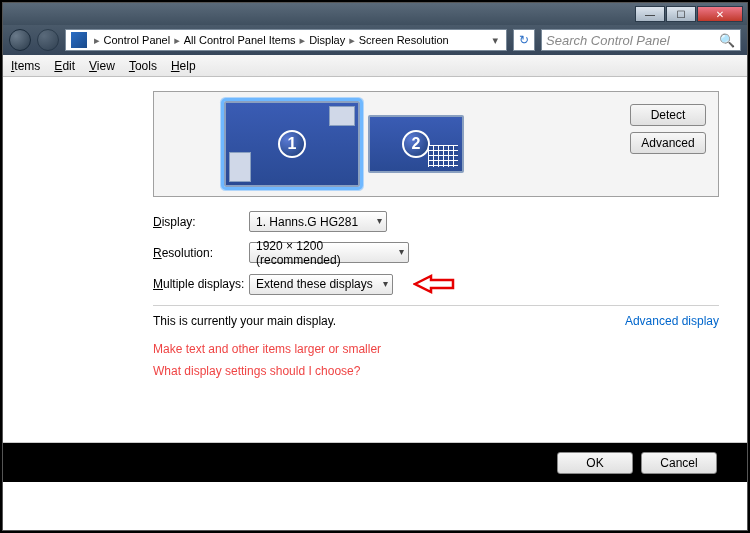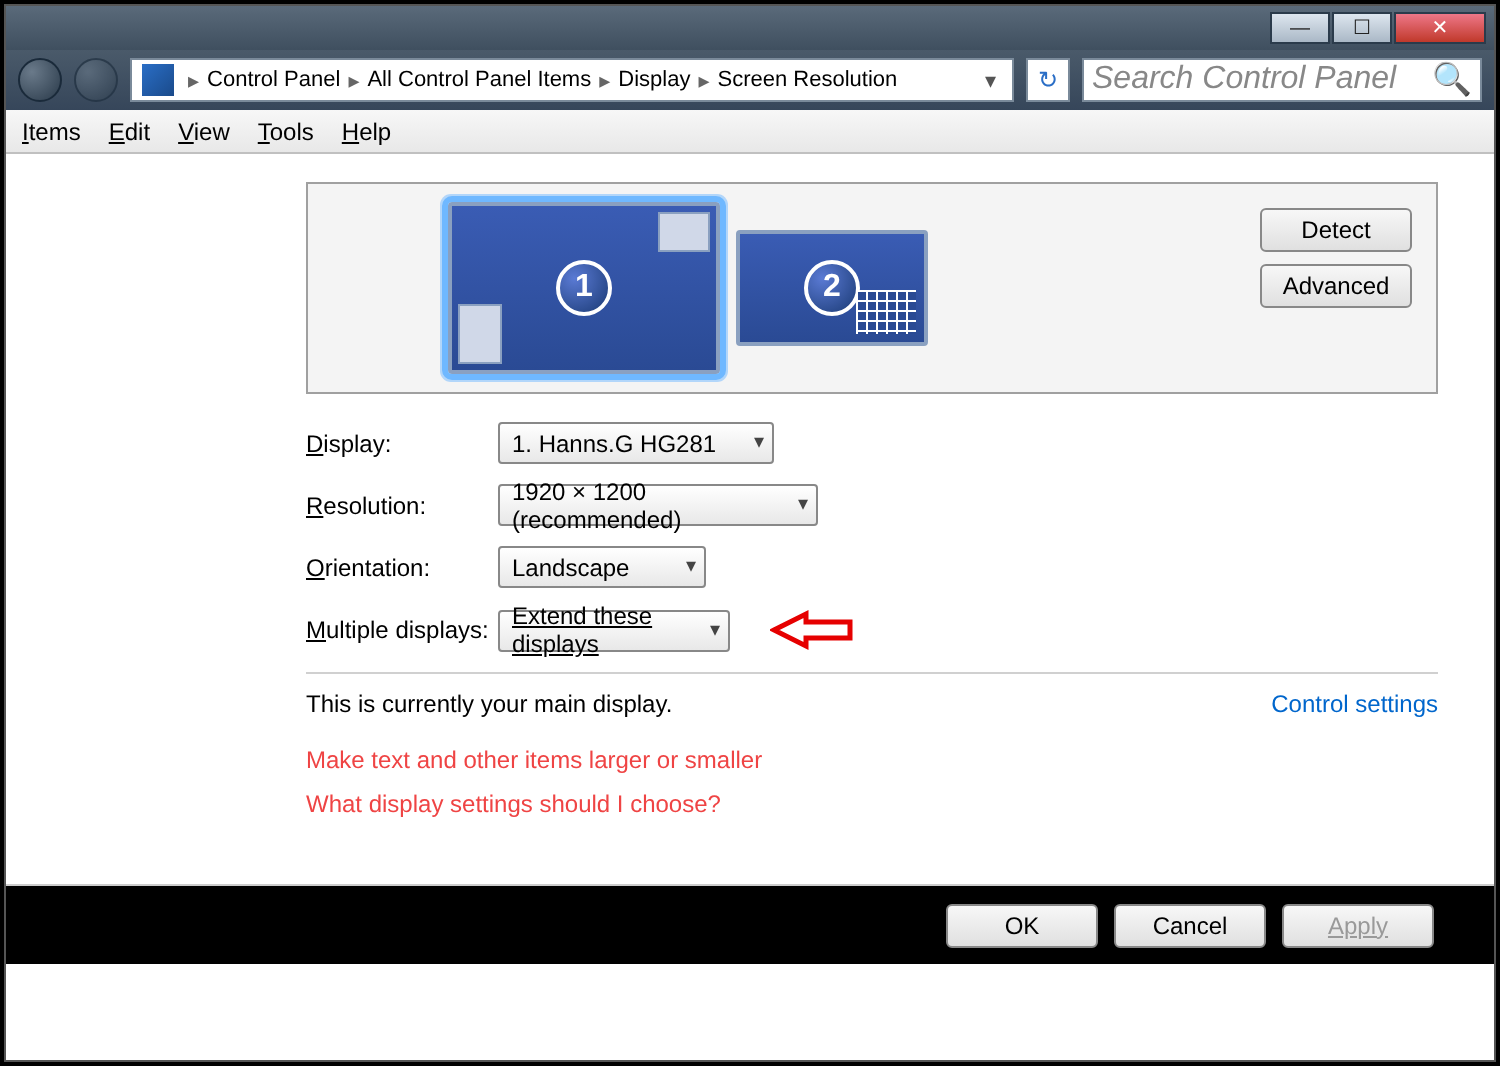--- a/index.html
+++ b/index.html
@@ -83,21 +83,21 @@
     width: 22px; height:22px;
     background:#fff; border:1px solid #7a8a9a;
     display:flex;align-items:center;justify-content:center;
     color:#2a6ec6; font-size:12px;
   }
   .search-bar {
     width: 200px; height: 22px;
     background: #fff; border:1px solid #7a8a9a;
     display:flex; align-items:center;
     padding: 0 4px;
-    color:#888; font-style: italic; font-size:16px;
+    color:#888; font-style: italic; font-size:13px;
   }
   .search-bar .mag { margin-left:auto; color:#46a; font-style:normal; }
   
   .menubar {
     height: 22px;
     background: linear-gradient(to bottom,#f7f7f7,#e8e8e8);
     border-bottom: 1px solid #c0c0c0;
     display:flex; align-items:center;
     padding-left: 8px;
     gap: 14px;
@@ -198,21 +198,21 @@
     min-width: 100px;
   }
   .dd::after {
     content:"▾";
     position:absolute; right:4px; top:3px;
     font-size:10px; color:#444;
   }
   .dd.display { width: 138px; }
   .dd.res { width: 160px; }
   .dd.orient { width: 104px; }
-  .dd.mult { width: 116px; text-decoration: underline; }
+  .dd.mult { width: 144px; }
   .arrow-annot {
     display:inline-block;
     margin-left: 20px;
     color: #e60000;
   }
   .arrow-annot svg { display:block; }
   .status-row {
     margin-top: 8px;
     display:flex;
     align-items:center;
@@ -308,49 +308,42 @@
     <div class="form">
       <div class="row">
         <label>Display:</label>
         <div class="dd display">1. Hanns.G HG281</div>
       </div>
       <div class="row">
         <label>Resolution:</label>
         <div class="dd res">1920 × 1200 (recommended)</div>
       </div>
       <div class="row">
-        <label>Orientation:</label>
-        <div class="dd orient">Landscape</div>
-      </div>
-      <div class="row">
         <label>Multiple displays:</label>
         <div class="dd mult">Extend these displays</div>
         <span class="arrow-annot">
           <svg width="42" height="22" viewBox="0 0 42 22">
             <path d="M 2 11 L 18 3 L 18 7 L 40 7 L 40 15 L 18 15 L 18 19 Z" fill="none" stroke="#e60000" stroke-width="2.5"></path>
           </svg>
         </span>
       </div>
     </div>
 
     <hr class="sep">
 
     <div class="status-row">
       <span>This is currently your main display.</span>
-      <a class="adv">Control settings</a>
+      <a class="adv">Advanced display</a>
     </div>
 
     <div class="linklist">
       <a>Make text and other items larger or smaller</a>
       <a>What display settings should I choose?</a>
     </div>
   </div>
 
   <div class="bottom-bar">
     <div class="btn">OK</div>
     <div class="btn">Cancel</div>
-    <div class="btn disabled">
-          <u>Apply</u>
-        </div>
   </div>
 
 </div>
 </div>
 
 </body></html>

